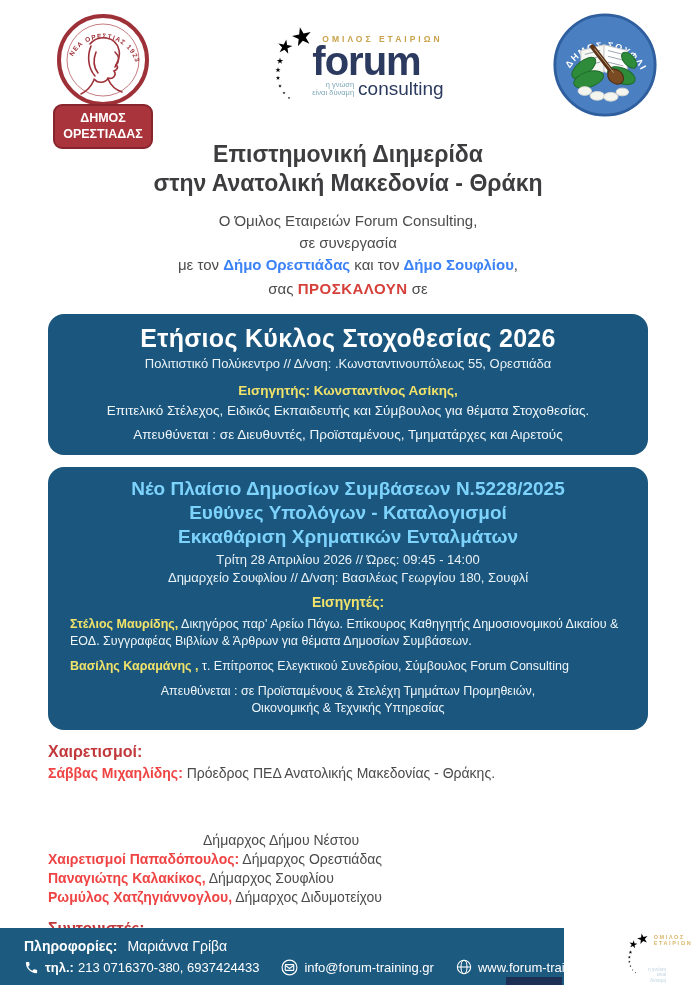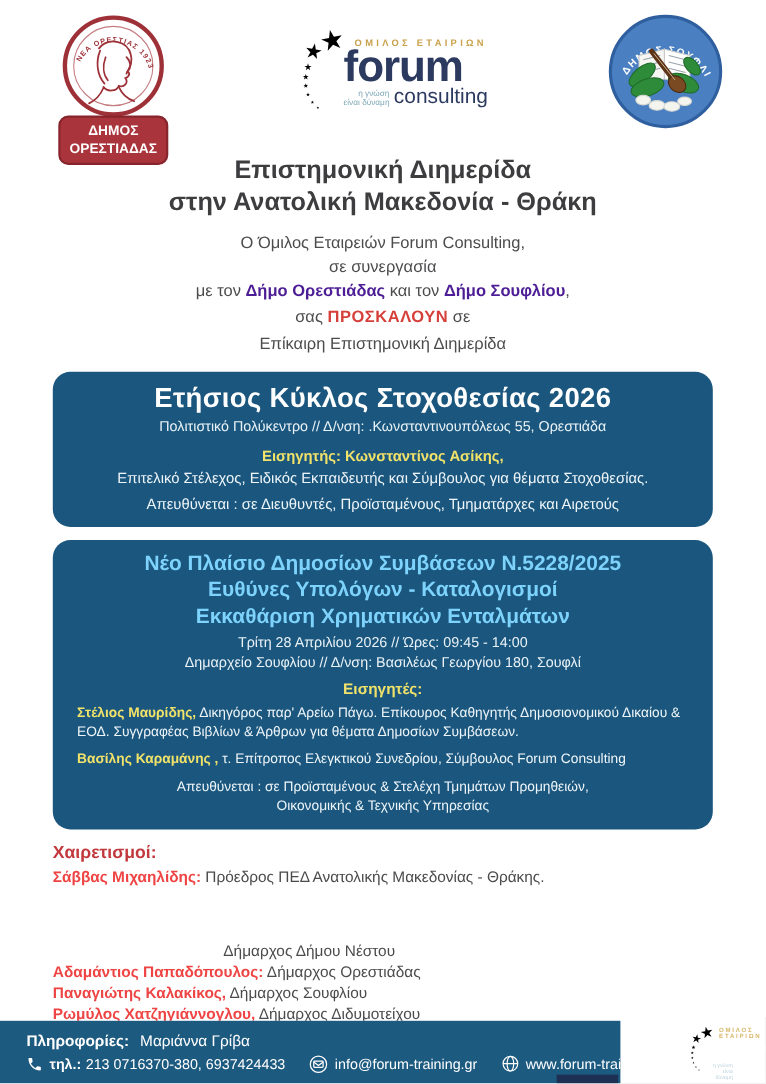--- a/index.html
+++ b/index.html
@@ -24,21 +24,21 @@
   .fl-sub{color:var(--navy);font-size:19px;line-height:1;}
   .forum-logo.light{--gold:#d8b76a;--navy:#ffffff;--trail:#ffffff;--tag:#bcd3de;}
   .forum-logo.light .fl-top{font-size:5.5px;letter-spacing:1.6px;margin:4px 0 0 6px;}
   .forum-logo.light .fl-name{font-size:24px;}
   .forum-logo.light .fl-sub{font-size:11px;}
   .forum-logo.light .fl-tag{font-size:4.8px;}
 
   
   .main-title{margin-top:6px;text-align:center;font-size:23px;font-weight:bold;color:#3d3d3f;line-height:29px;}
   .intro{text-align:center;color:#4c4c4e;font-size:15px;margin-top:12px;line-height:22px;}
-  .intro b{color:#4c1d95;}
+  .intro b{color:#3b82f6;}
   .invite-line{margin:2px 0;}
   .invite-red{color:#d6403b;font-weight:bold;font-size:15px;letter-spacing:.5px;}
 
   
   .ebox{background:#1a567d;border-radius:16px;margin:14px 48px 0 48px;color:#eef5f9;
         text-align:center;padding:10px 22px 13px 22px;}
   .e1-title{color:#ffffff;font-size:25px;font-weight:bold;letter-spacing:.3px;}
   .e-meta{font-size:13px;margin-top:3px;color:#e9f2f7;}
   .e-speaker-label{color:#f1e26a;font-weight:bold;font-size:13.5px;margin-top:12px;}
   .e-desc{font-size:13.5px;margin-top:5px;}
@@ -162,21 +162,20 @@
     <div class="main-title">
       <div>Επιστημονική Διημερίδα</div>
       <div>στην Ανατολική Μακεδονία - Θράκη</div>
     </div>
 
     <div class="intro">
       <div>Ο Όμιλος Εταιρειών Forum Consulting,</div>
       <div>σε συνεργασία</div>
       <div><span>με τον </span><b>Δήμο Ορεστιάδας</b><span> και τον </span><b>Δήμο Σουφλίου</b><span>,</span></div>
       <div class="invite-line"><span>σας </span><span class="invite-red">ΠΡΟΣΚΑΛΟΥΝ</span><span> σε</span></div>
-      <div>Επίκαιρη Επιστημονική Διημερίδα</div>
     </div>
 
     <div class="ebox">
       <div class="e1-title">Ετήσιος Κύκλος Στοχοθεσίας 2026</div>
       <div class="e-meta">Πολιτιστικό Πολύκεντρο // Δ/νση: .Κωνσταντινουπόλεως 55, Ορεστιάδα</div>
       <div class="e-speaker-label">Εισηγητής: Κωνσταντίνος Ασίκης,</div>
       <div class="e-desc">Επιτελικό Στέλεχος, Ειδικός Εκπαιδευτής και Σύμβουλος για θέματα Στοχοθεσίας.</div>
       <div class="e-aud">Απευθύνεται : σε Διευθυντές, Προϊσταμένους, Τμηματάρχες και Αιρετούς</div>
     </div>
 
@@ -194,21 +193,21 @@
       <div class="e2-aud">
         <div>Απευθύνεται : σε Προϊσταμένους &amp; Στελέχη Τμημάτων Προμηθειών,</div>
         <div>Οικονομικής &amp; Τεχνικής Υπηρεσίας</div>
       </div>
     </div>
 
     <div class="sec">
       <div class="sec-head">Χαιρετισμοί:</div>
       <div><span class="g-name">Σάββας Μιχαηλίδης:</span><span> Πρόεδρος ΠΕΔ Ανατολικής Μακεδονίας - Θράκης.</span></div>
       <div class="g-sub">Δήμαρχος Δήμου Νέστου</div>
-      <div><span class="g-name">Αδαμάντιος Παπαδόπουλος:</span><span> Δήμαρχος Ορεστιάδας</span></div>
+      <div><span class="g-name">Χαιρετισμοί Παπαδόπουλος:</span><span> Δήμαρχος Ορεστιάδας</span></div>
       <div><span class="g-name">Παναγιώτης Καλακίκος,</span><span> Δήμαρχος Σουφλίου</span></div>
       <div><span class="g-name">Ρωμύλος Χατζηγιάννογλου,</span><span> Δήμαρχος Διδυμοτείχου</span></div>
     </div>
 
     <div class="sec">
       <div class="sec-head">Συντονιστές:</div>
 
     </div>
 
   </div>

